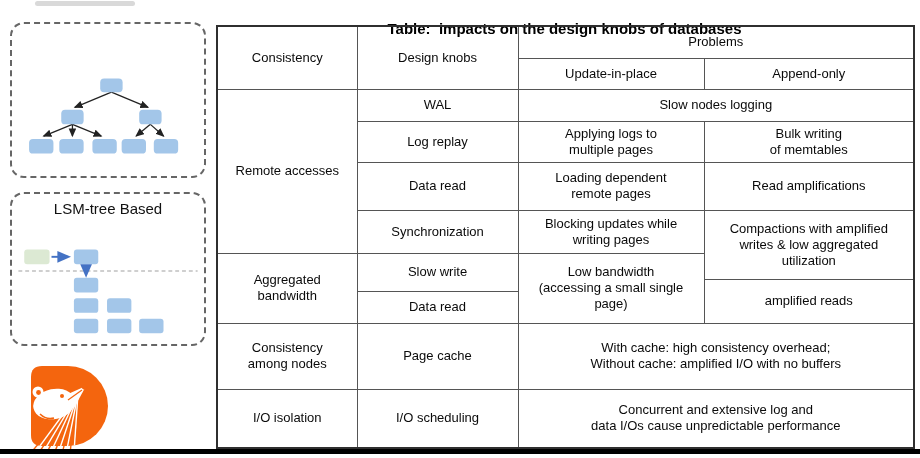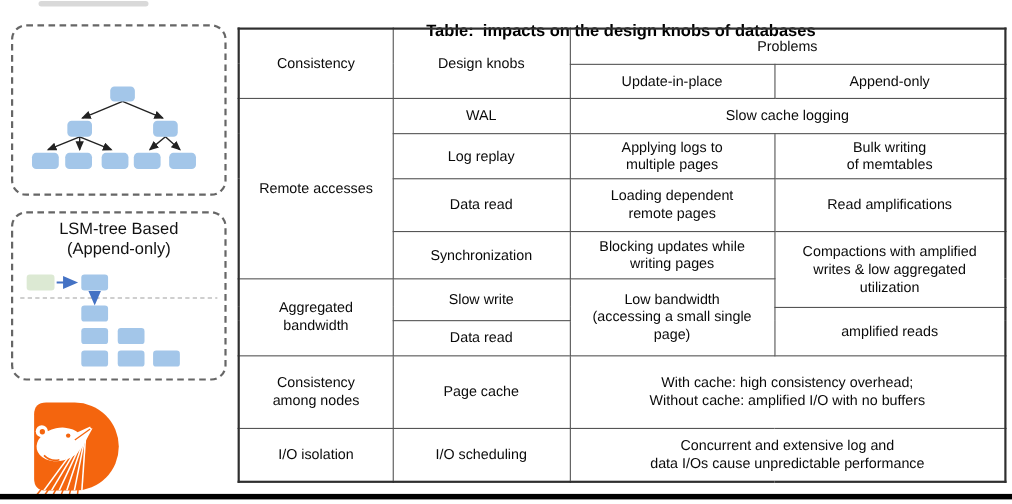--- a/index.html
+++ b/index.html
@@ -82,21 +82,20 @@
         <rect x="63" y="107" width="25" height="15" rx="3"></rect>
         <rect x="97" y="107" width="25" height="15" rx="3"></rect>
         <rect x="63" y="128" width="25" height="15" rx="3"></rect>
         <rect x="97" y="128" width="25" height="15" rx="3"></rect>
         <rect x="130" y="128" width="25" height="15" rx="3"></rect>
       </g>
       <line x1="75.5" y1="73" x2="75.5" y2="83" stroke="#4472C4" stroke-width="2" marker-end="url(#bb)"></line>
     </svg>
     <div class="panel-title">
       <div>LSM-tree Based</div>
-      <div>(Append-only)</div>
     </div>
   </div>
 
   <svg class="logo" viewBox="0 0 100 94">
     <defs>
       <clipPath id="dclip">
         <path d="M13 19 Q13 8 24 8 L50 8 A40 40 0 0 1 50 88 L24 88 Q13 88 13 77 Z"></path>
       </clipPath>
     </defs>
     <g stroke="#F4650E" stroke-width="1.4">
@@ -143,21 +142,21 @@
       <td rowspan="2">Design knobs</td>
       <td colspan="2">Problems</td>
     </tr>
     <tr style="height:31px">
       <td>Update-in-place</td>
       <td>Append-only</td>
     </tr>
     <tr style="height:32px">
       <td rowspan="4">Remote accesses</td>
       <td>WAL</td>
-      <td colspan="2">Slow cache logging</td>
+      <td colspan="2">Slow nodes logging</td>
     </tr>
     <tr style="height:41px">
       <td>Log replay</td>
       <td>Applying logs to
 multiple pages</td>
       <td>Bulk writing
 of memtables</td>
     </tr>
     <tr style="height:48px">
       <td>Data read</td>
@@ -187,21 +186,21 @@
     <tr style="height:32px">
       <td>Data read</td>
     </tr>
     <tr style="height:66px">
       <td>Consistency
 among nodes</td>
       <td>Page cache</td>
       <td colspan="2">With cache: high consistency overhead;
 Without cache: amplified I/O with no buffers</td>
     </tr>
-    <tr style="height:49px">
+    <tr style="height:59px">
       <td>I/O isolation</td>
       <td>I/O scheduling</td>
       <td colspan="2">Concurrent and extensive log and
 data I/Os cause unpredictable performance</td>
     </tr>
   </tbody>
     </table>
 
   <div class="bottom-rule"></div>
 </div>

